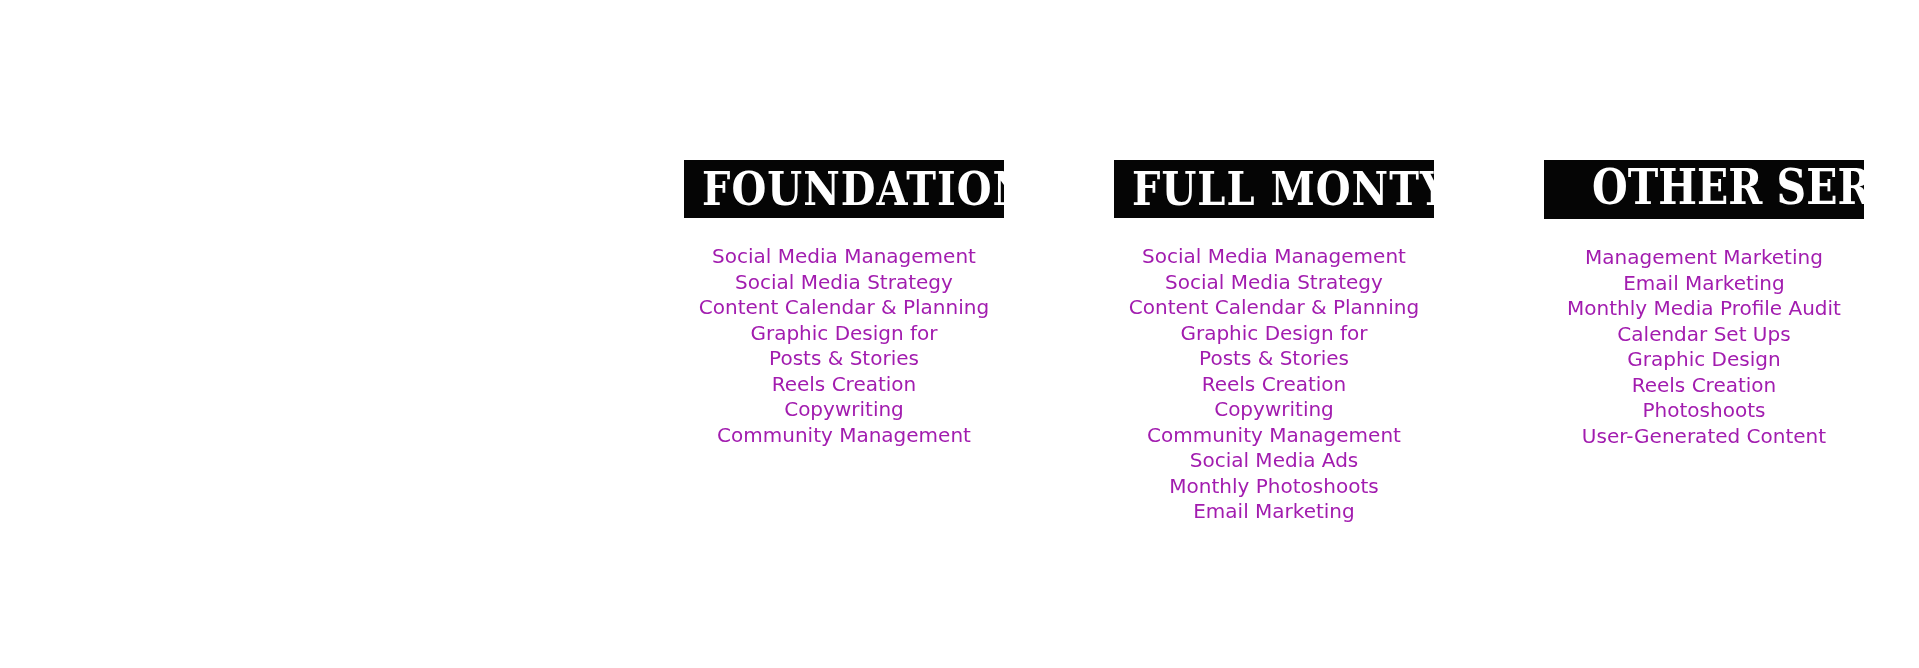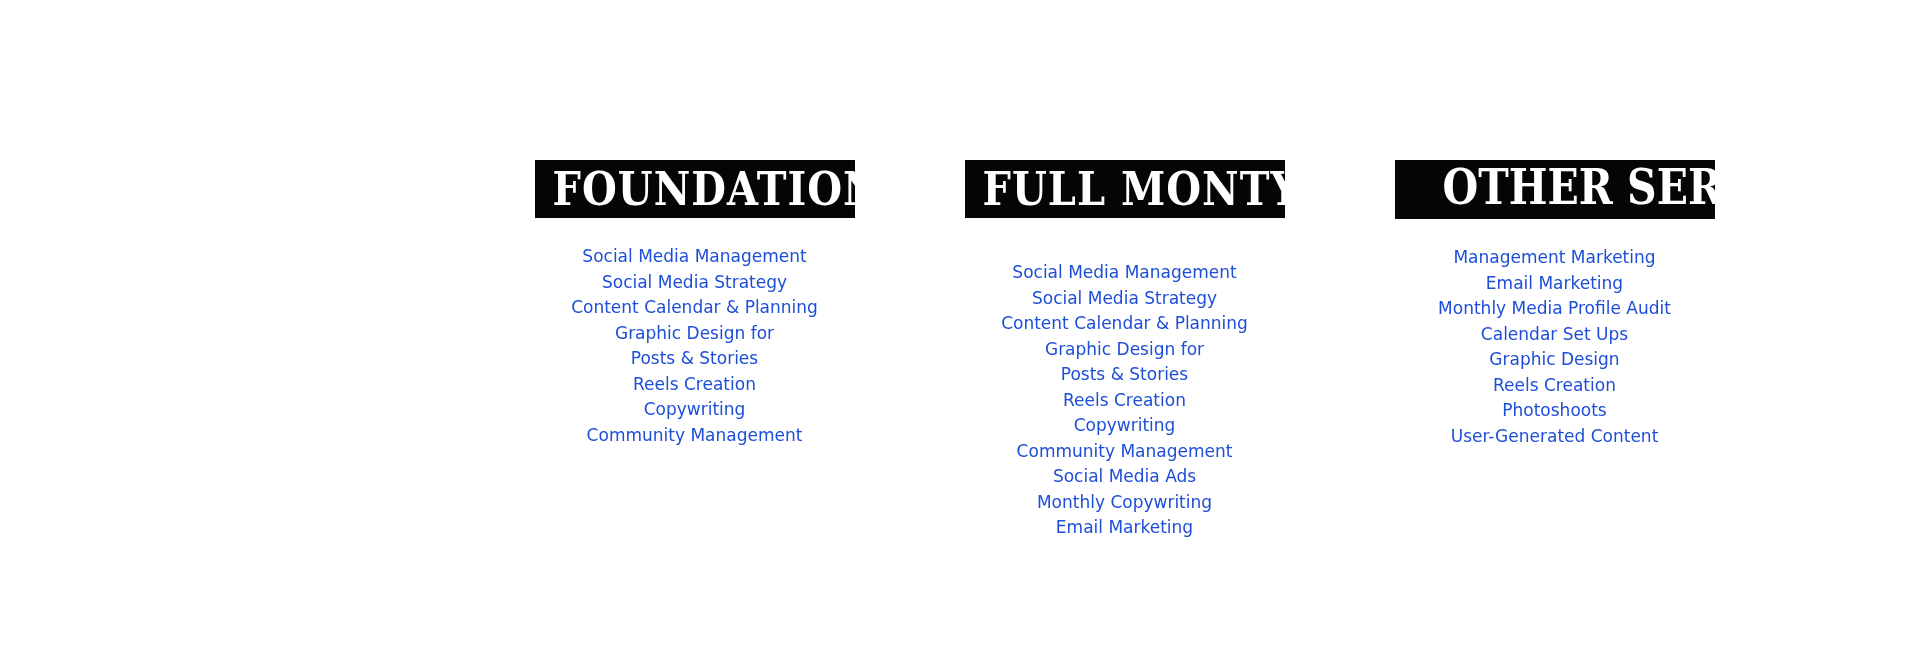--- a/index.html
+++ b/index.html
@@ -21,33 +21,33 @@
     height: 668px;
     background: #ffffff;
   }
 
   .columns {
     position: absolute;
     top: 160px;
     left: 0;
     width: 1919px;
     display: flex;
-    justify-content: center;
+    justify-content: flex-end;
     align-items: flex-start;
   }
 
   .column {
     width: 430px;
     display: flex;
     flex-direction: column;
     align-items: center;
   }
 
   .column.col-0 { margin-left: 330px; }
-  .column.col-1 { margin-left: 0px; gap: 16px; }
+  .column.col-1 { margin-left: 0px; }
   .column.col-2 { margin-left: 0px; }
 
   .heading-band {
     background: #050505;
     color: #ffffff;
     display: inline-block;
     padding: 8px 18px 10px 18px;
     box-sizing: border-box;
     text-align: center;
     line-height: 1.0;
@@ -72,23 +72,23 @@
 
   .items {
     list-style: none;
     margin: 26px 0 0 0;
     padding: 0;
     text-align: center;
   }
 
   .items li {
     font-family: "DejaVu Sans", "Liberation Sans", sans-serif;
-    font-size: 17px;
+    font-size: 20px;
     line-height: 25.5px;
-    color: #1d4ed8;
+    color: #a21caf;
     white-space: nowrap;
   }
 </style>
 </head>
 <body>
 
 <div class="page">
   <div class="columns">
 
     <div class="column col-0">
@@ -114,21 +114,21 @@
       <ul class="items">
         <li>Social Media Management</li>
         <li>Social Media Strategy</li>
         <li>Content Calendar &amp; Planning</li>
         <li>Graphic Design for</li>
         <li>Posts &amp; Stories</li>
         <li>Reels Creation</li>
         <li>Copywriting</li>
         <li>Community Management</li>
         <li>Social Media Ads</li>
-        <li>Monthly Copywriting</li>
+        <li>Monthly Photoshoots</li>
         <li>Email Marketing</li>
       </ul>
     </div>
 
     <div class="column col-2">
       <div class="heading-band">
         <span class="heading-text">OTHER SERVICES</span>
       </div>
       <ul class="items">
         <li>Management Marketing</li>

